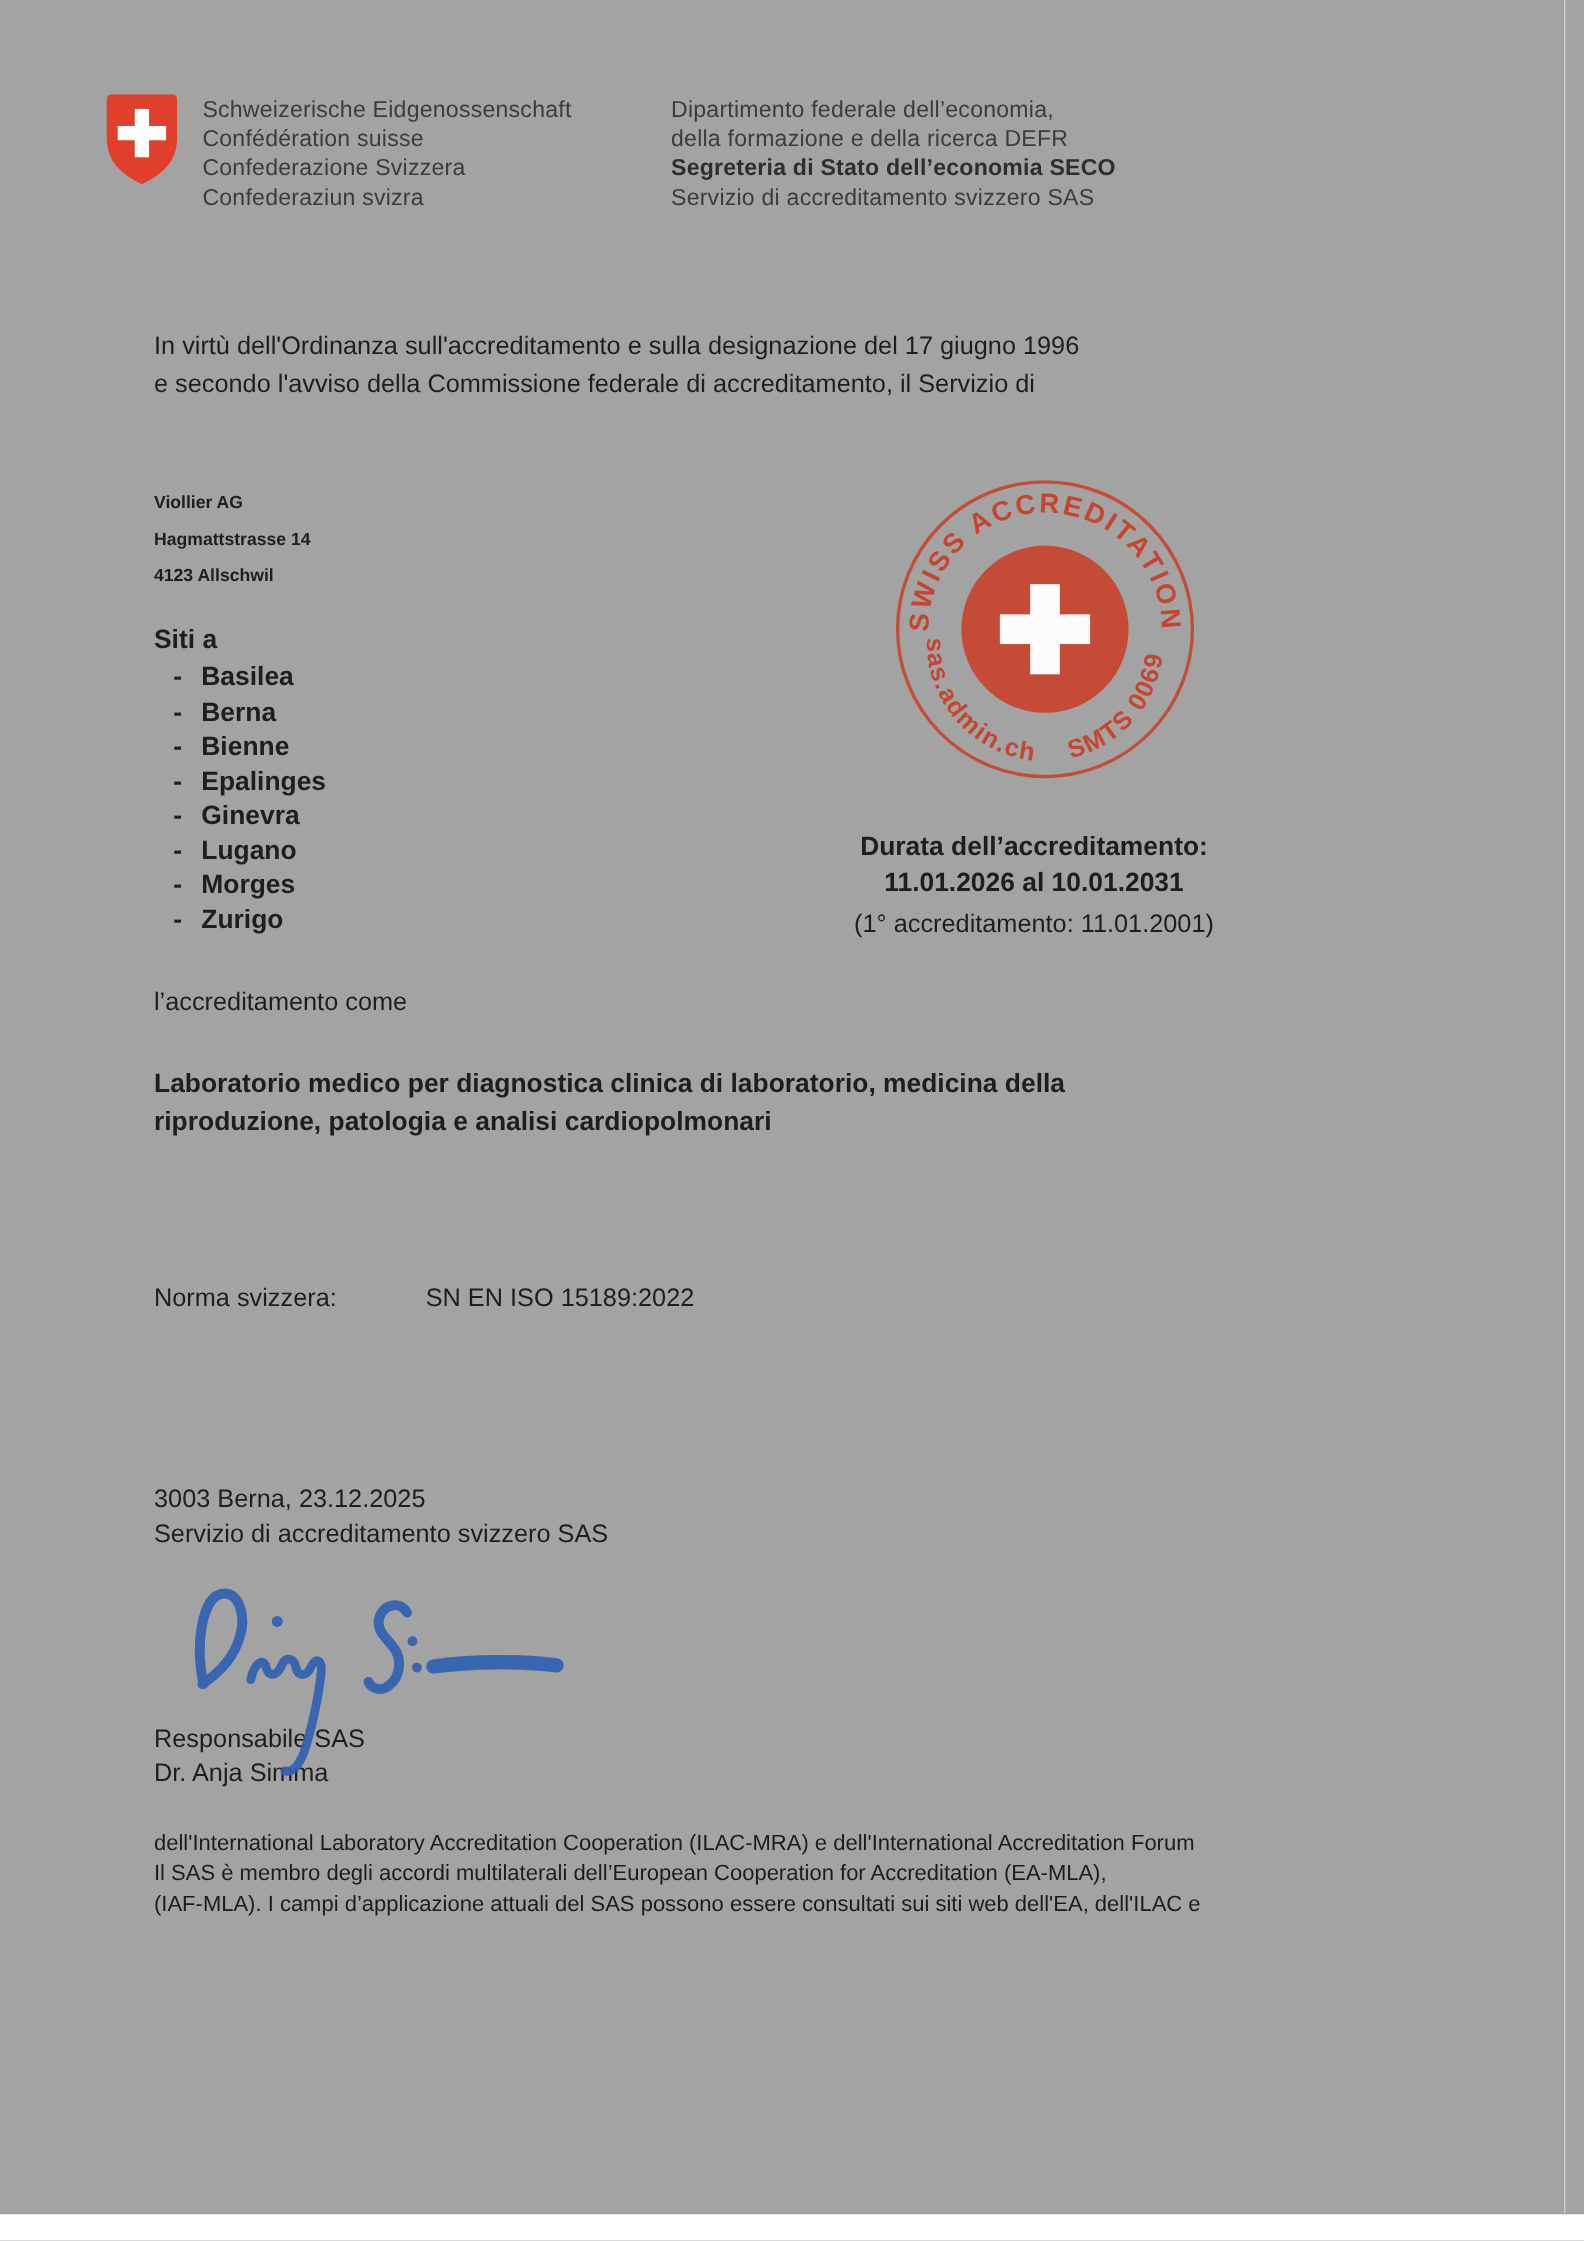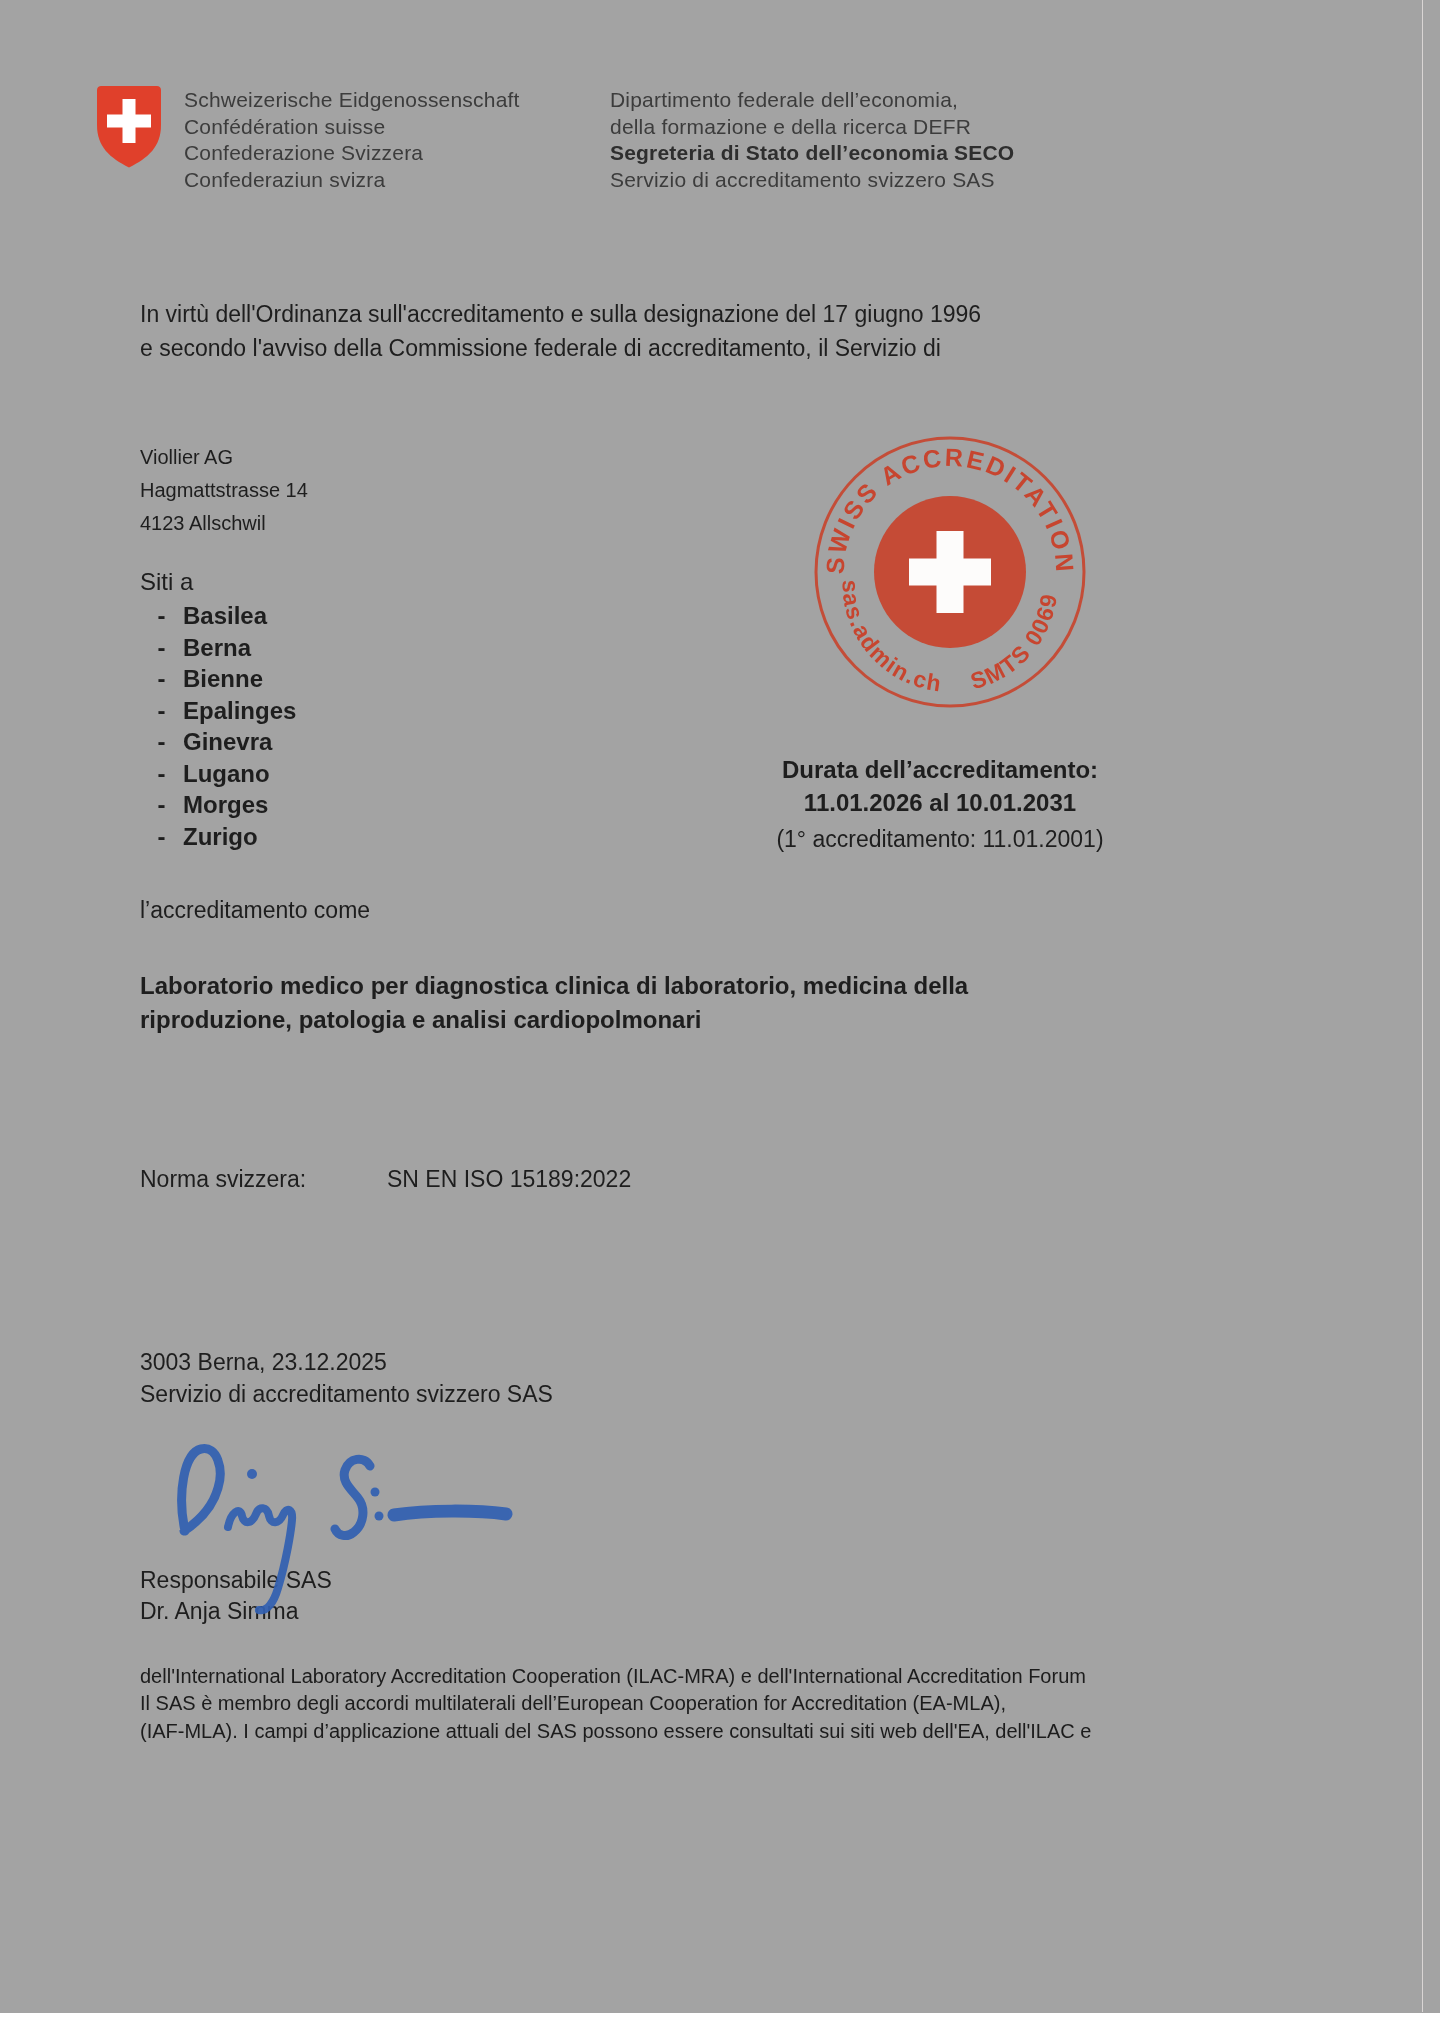--- a/index.html
+++ b/index.html
@@ -28,23 +28,23 @@
   .fed-right { position:absolute; left:515px; top:3px; width:480px; font-size:21px; line-height:26.5px; color:#3c3c3c; letter-spacing:.2px; }
   .fed-right .bold { font-weight:700; color:#2e2e2e; }
   .fed-line { white-space:nowrap; }
 
   
   .abs { position:absolute; }
   .nowrap { white-space:nowrap; }
 
   .intro { left:140px; top:297px; font-size:23px; line-height:34px; }
 
-  .company { left:140px; top:441px; font-size:20px; line-height:33px; font-weight:400; }
-
-  .sites-label { left:140px; top:568px; font-size:24px; font-weight:400;text-align:center; }
+  .company { left:140px; top:441px; font-size:16px; line-height:33px; font-weight:700; }
+
+  .sites-label { left:140px; top:568px; font-size:24px; font-weight:700;text-align:center; }
   .sites-list { left:140px; top:600px; font-size:24px; line-height:31.5px; font-weight:700; }
   .site-row { display:flex; }
   .site-dash { width:43px; text-align:center; flex:0 0 auto; }
 
   .seal-wrap { left:810px; top:432px; width:280px; height:280px; }
 
   .duration { left:685px; top:753px; width:510px; text-align:center; }
   .duration-label { font-size:24px; font-weight:700; line-height:33px; }
   .duration-range { font-size:24px; font-weight:700; line-height:33px; }
   .duration-first { font-size:23px; margin-top:7px; }

